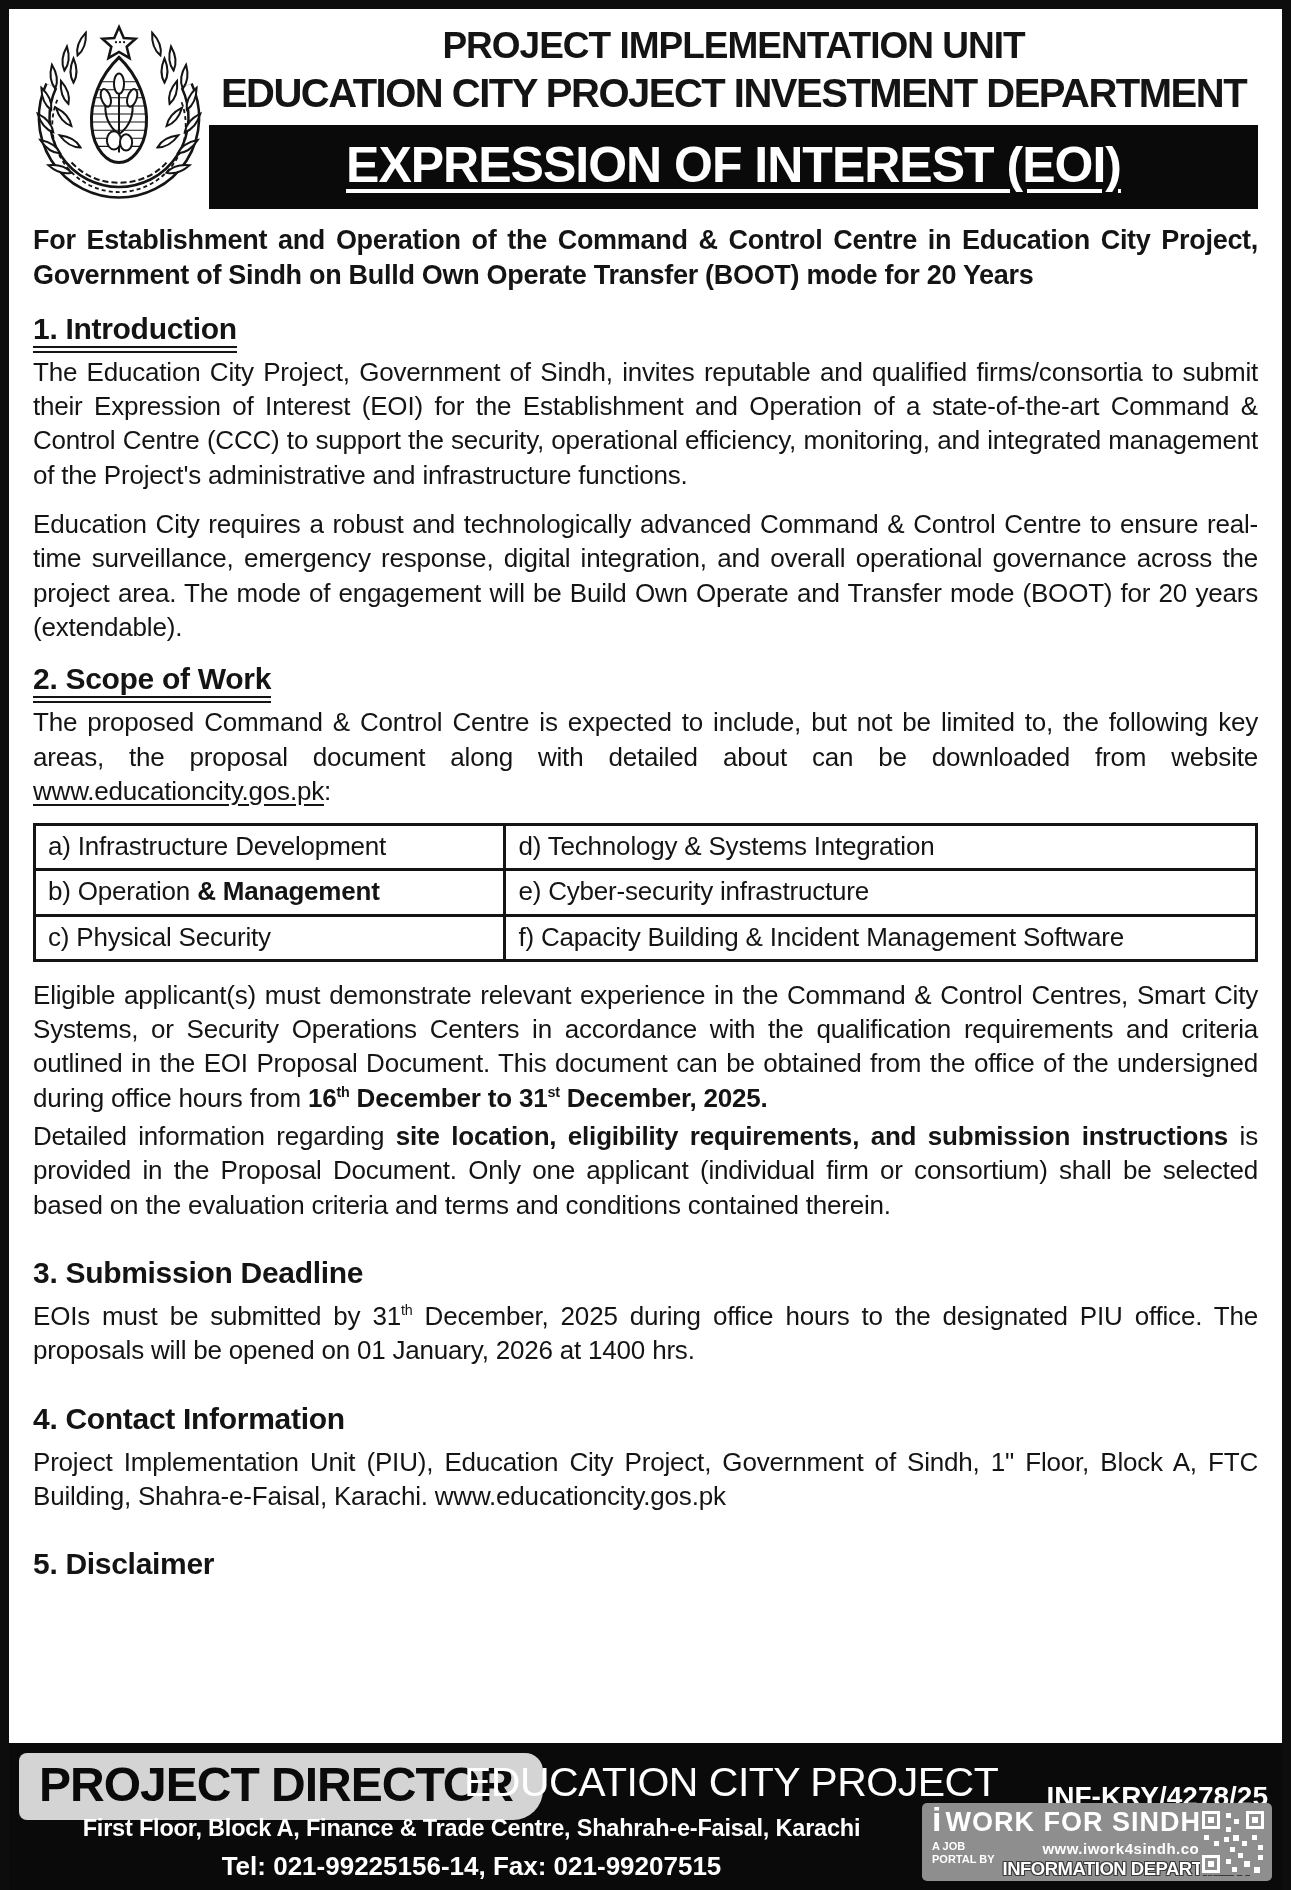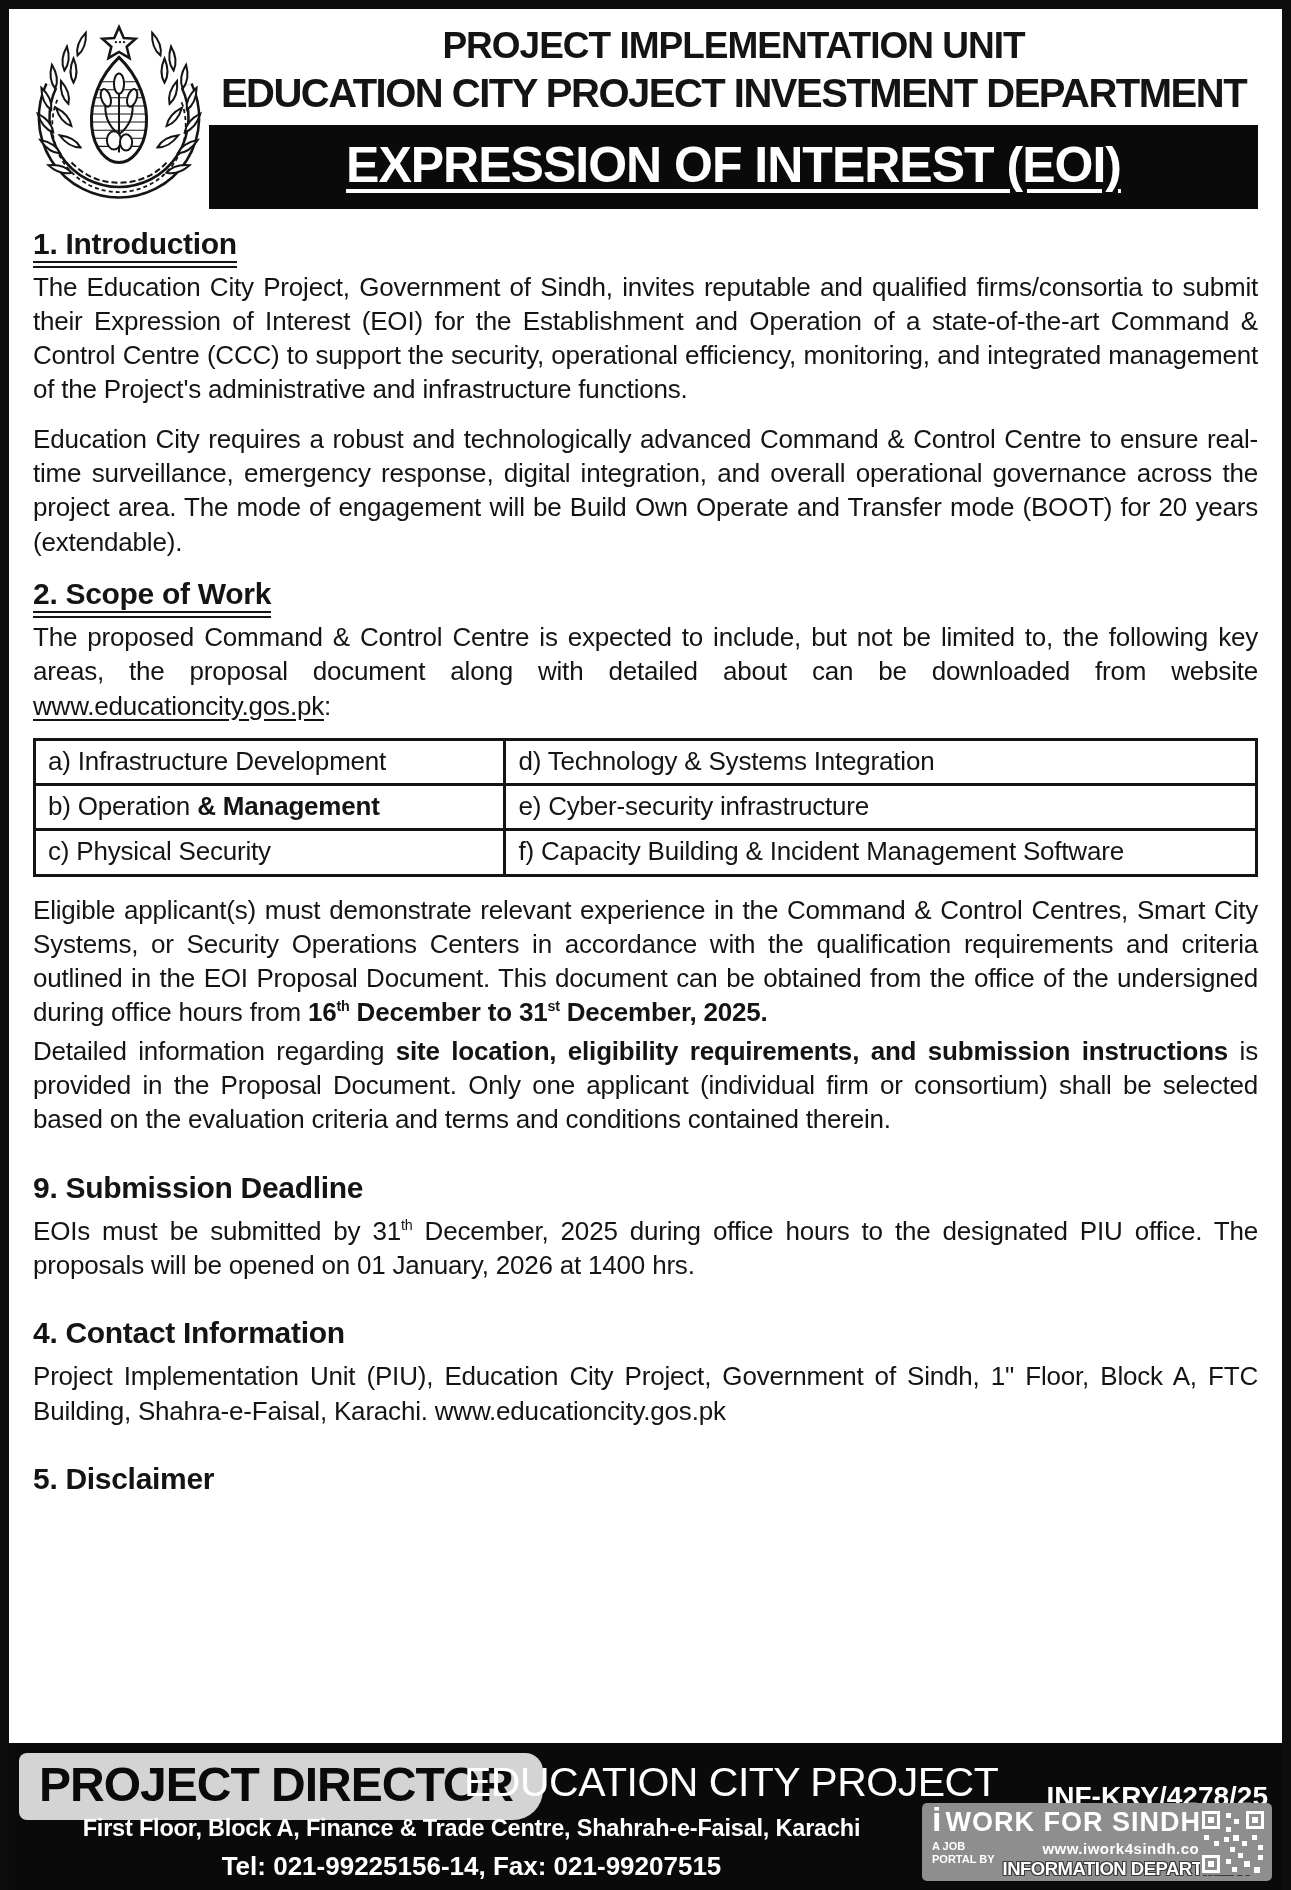--- a/index.html
+++ b/index.html
@@ -150,20 +150,21 @@
       </div>
       <div class="header-text">
         <div class="dept1">PROJECT IMPLEMENTATION UNIT</div>
         <div class="dept2">EDUCATION CITY PROJECT INVESTMENT DEPARTMENT</div>
         <div class="banner">
           <span class="banner-title">EXPRESSION OF INTEREST (EOI)</span>
         </div>
       </div>
     </div>
 
+    <div class="subtitle">For Establishment and Operation of the Command &amp; Control Centre in Education City Project, Government of Sindh on Bulld Own Operate Transfer (BOOT) mode for 20 Years</div>
 
     <div class="section-heading">
       <span class="dbl-underline">1. Introduction</span>
     </div>
     <p class="para">The Education City Project, Government of Sindh, invites reputable and qualified firms/consortia to submit their Expression of Interest (EOI) for the Establishment and Operation of a state-of-the-art Command &amp; Control Centre (CCC) to support the security, operational efficiency, monitoring, and integrated management of the Project's administrative and infrastructure functions.</p>
     <p class="para">Education City requires a robust and technologically advanced Command &amp; Control Centre to ensure real-time surveillance, emergency response, digital integration, and overall operational governance across the project area. The mode of engagement will be Build Own Operate and Transfer mode (BOOT) for 20 years (extendable).</p>
 
     <div class="section-heading">
       <span class="dbl-underline">2. Scope of Work</span>
     </div>
@@ -183,21 +184,21 @@
           <td class="col-a">c) Physical Security</td>
           <td>f) Capacity Building &amp; Incident Management Software</td>
         </tr>
       </tbody>
     </table>
 
     <p class="para tight"><span>Eligible applicant(s) must demonstrate relevant experience in the Command &amp; Control Centres, Smart City Systems, or Security Operations Centers in accordance with the qualification requirements and criteria outlined in the EOI Proposal Document. This document can be obtained from the office of the undersigned during office hours from </span><b><span>16</span><sup>th</sup><span> December to 31</span><sup>st</sup><span> December, 2025.</span></b></p>
 
     <p class="para"><span>Detailed information regarding </span><b>site location, eligibility requirements, and submission instructions</b><span> is provided in the Proposal Document. Only one applicant (individual firm or consortium) shall be selected based on the evaluation criteria and terms and conditions contained therein.</span></p>
 
-    <div class="section-heading spaced">9. Submission Deadline</div>
+    <div class="section-heading spaced">3. Submission Deadline</div>
     <p class="para"><span>EOIs must be submitted by 31</span><sup>th</sup><span> December, 2025 during office hours to the designated PIU office. The proposals will be opened on 01 January, 2026 at 1400 hrs.</span></p>
 
     <div class="section-heading spaced">4. Contact Information</div>
     <p class="para"><span>Project Implementation Unit (PIU), Education City Project, Government of Sindh, 1" Floor, Block A, FTC Building, Shahra-e-Faisal, Karachi. </span><span>www.educationcity.gos.pk</span></p>
 
     <div class="section-heading spaced">5. Disclaimer</div>
 
   </div>
 
   <div class="footer">

